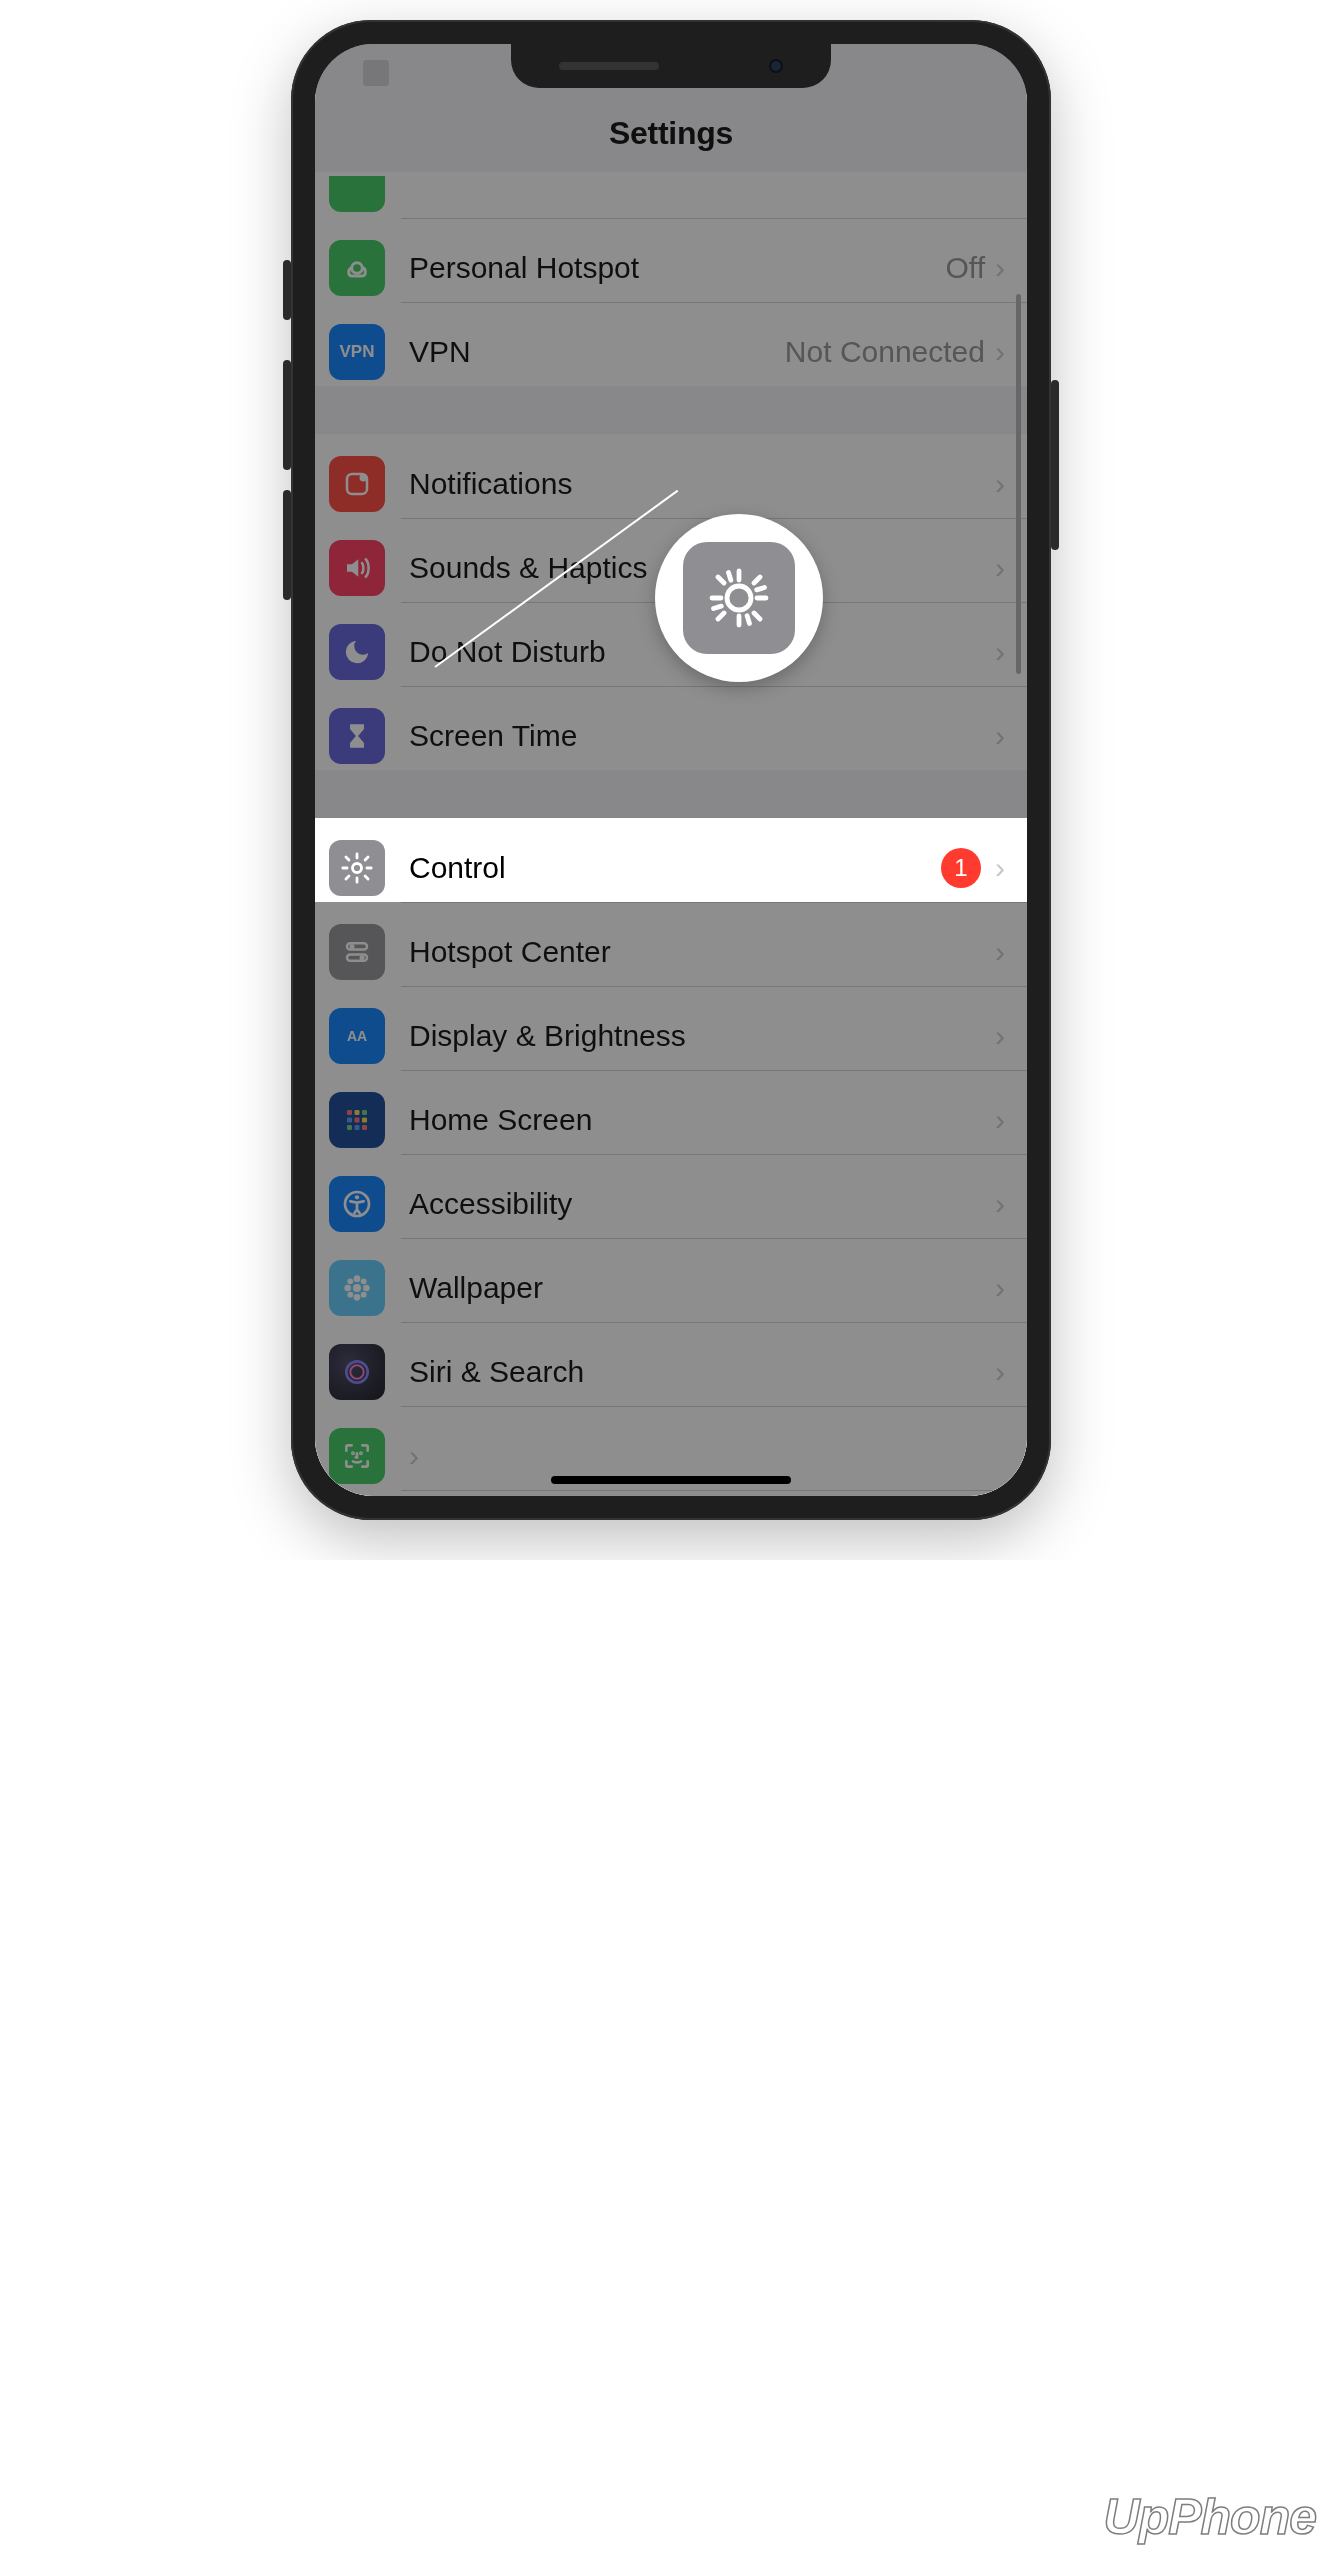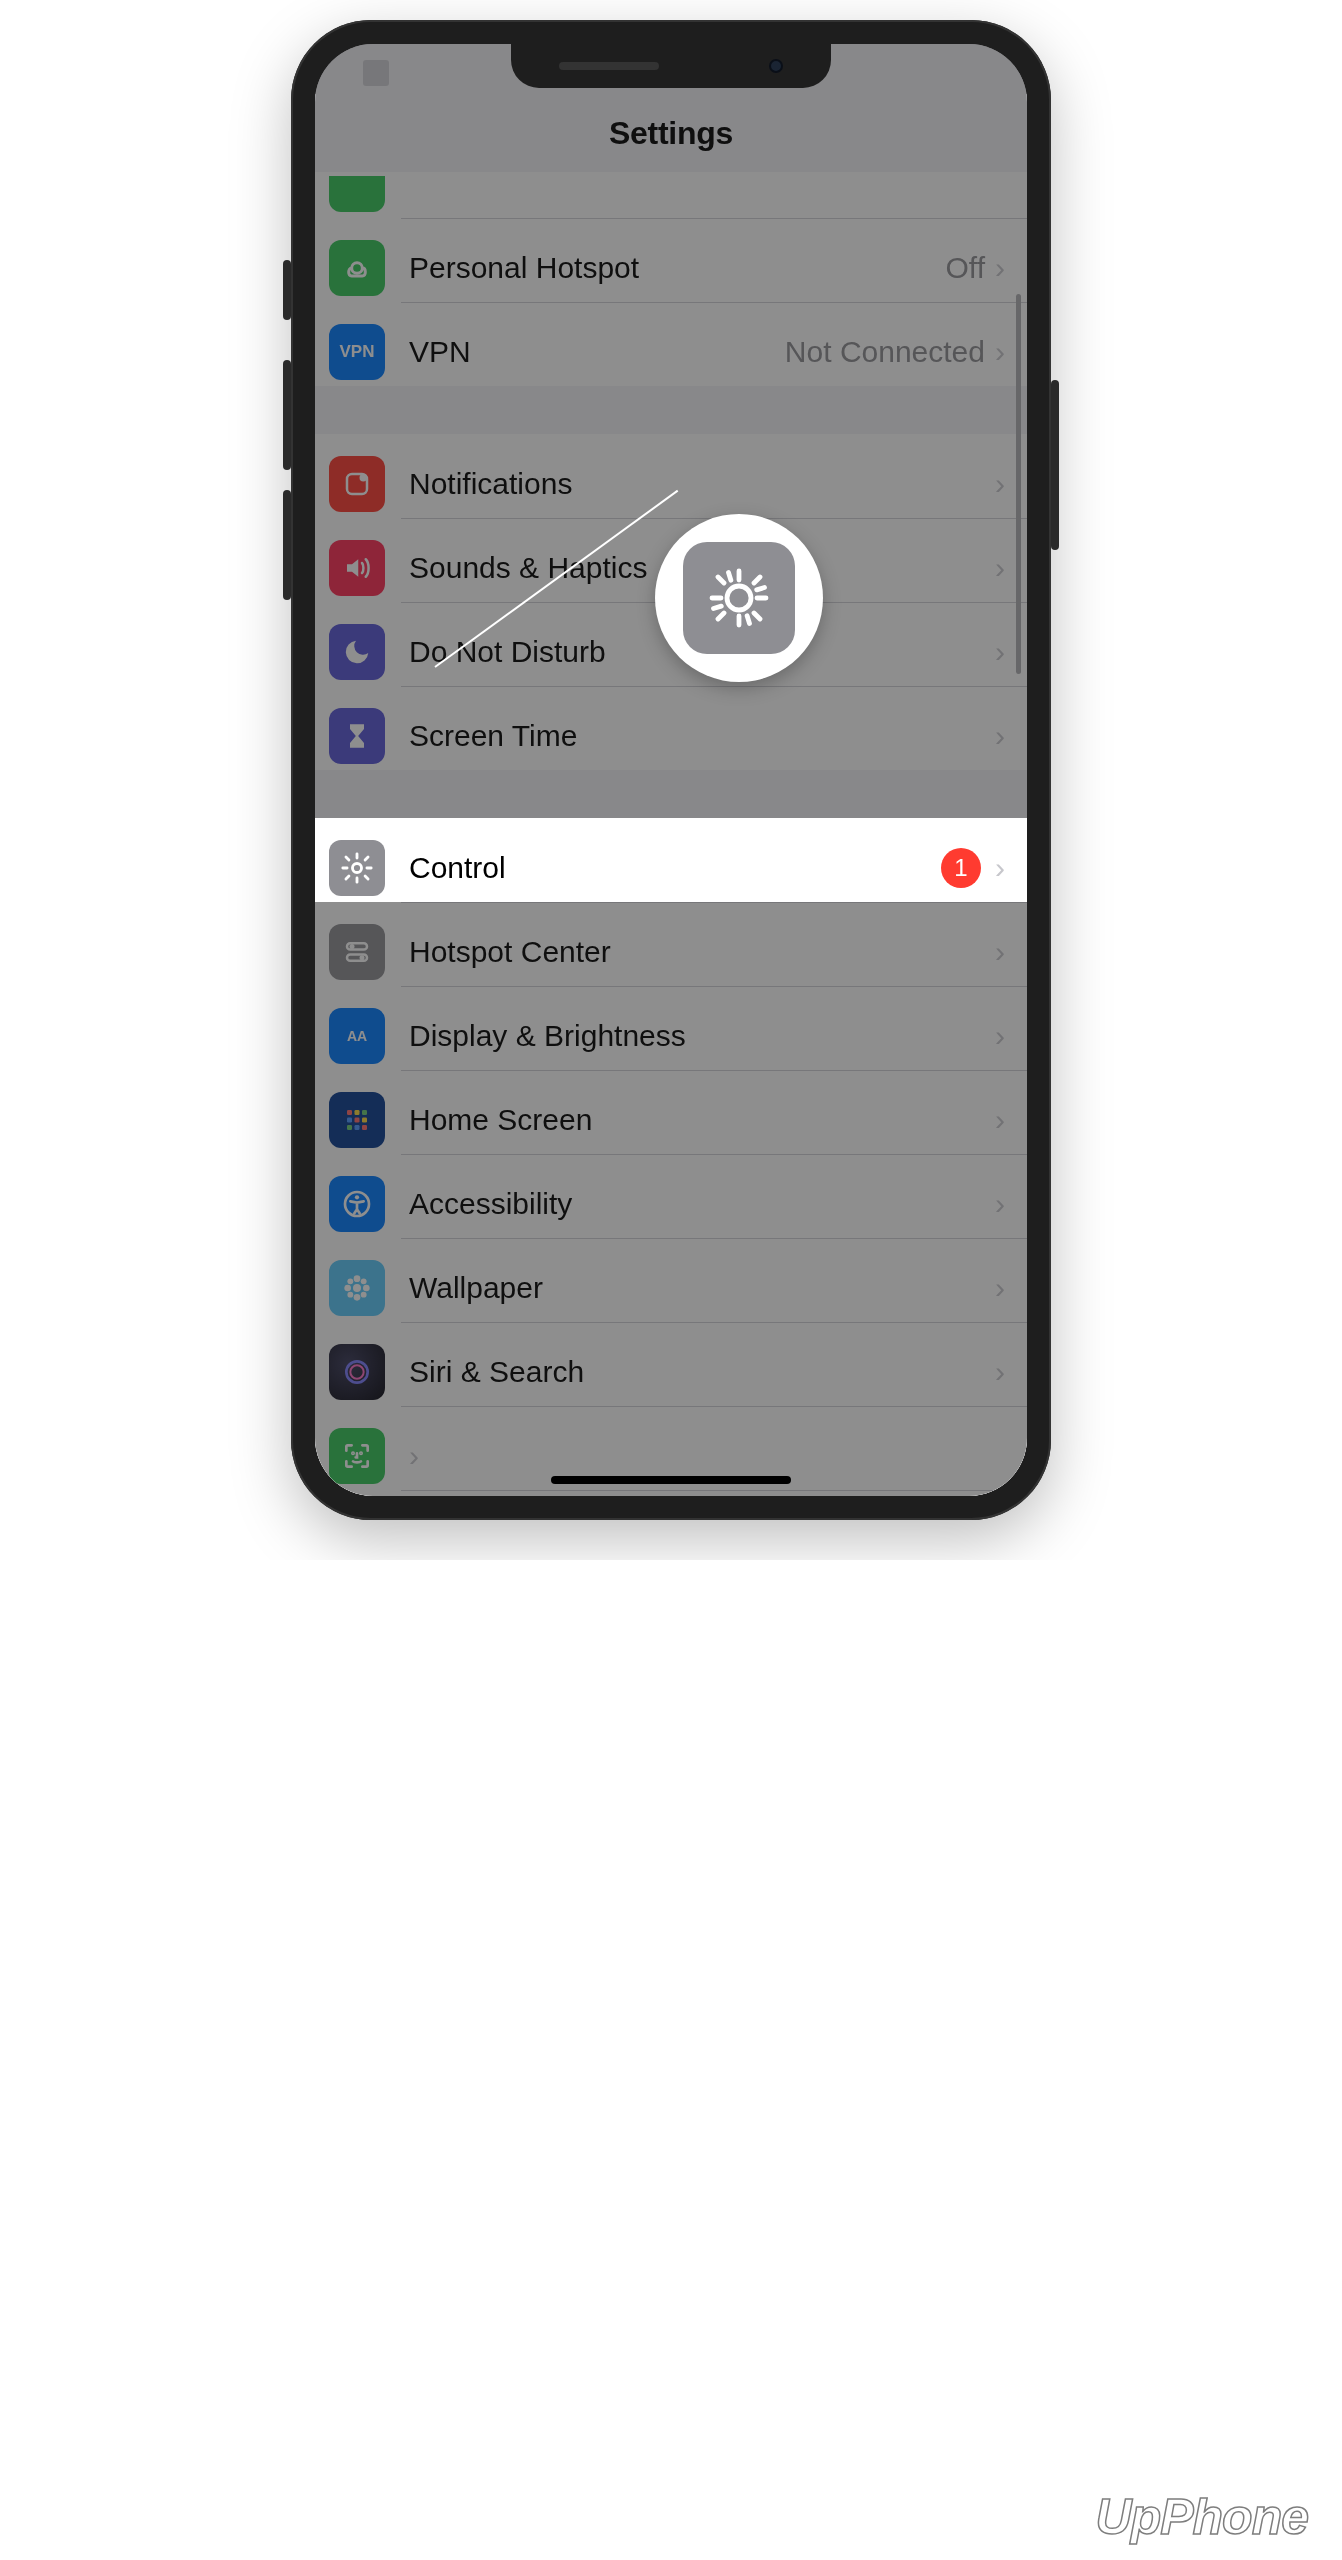--- a/index.html
+++ b/index.html
@@ -106,21 +106,21 @@
   .callout-line {
     position:absolute; z-index:39;
     left:120px; top:622px;
     width:300px; height:2px; background:#fff;
     transform-origin: left center;
     transform: rotate(-36deg);
   }
   
   .watermark {
     position: fixed;
-    bottom: 14px; right: 34px;
+    bottom: 14px; right: 26px;
     text-align: right; z-index: 100;
     pointer-events:none;
   }
   .wm-top {
     font-size: 50px; font-weight:700; font-style: italic;
     color: transparent; -webkit-text-stroke: 1.5px #7e7e7e;
     letter-spacing: -1px;
   }
   .wm-bot {
     font-size: 40px; font-weight:800; font-style: italic;

